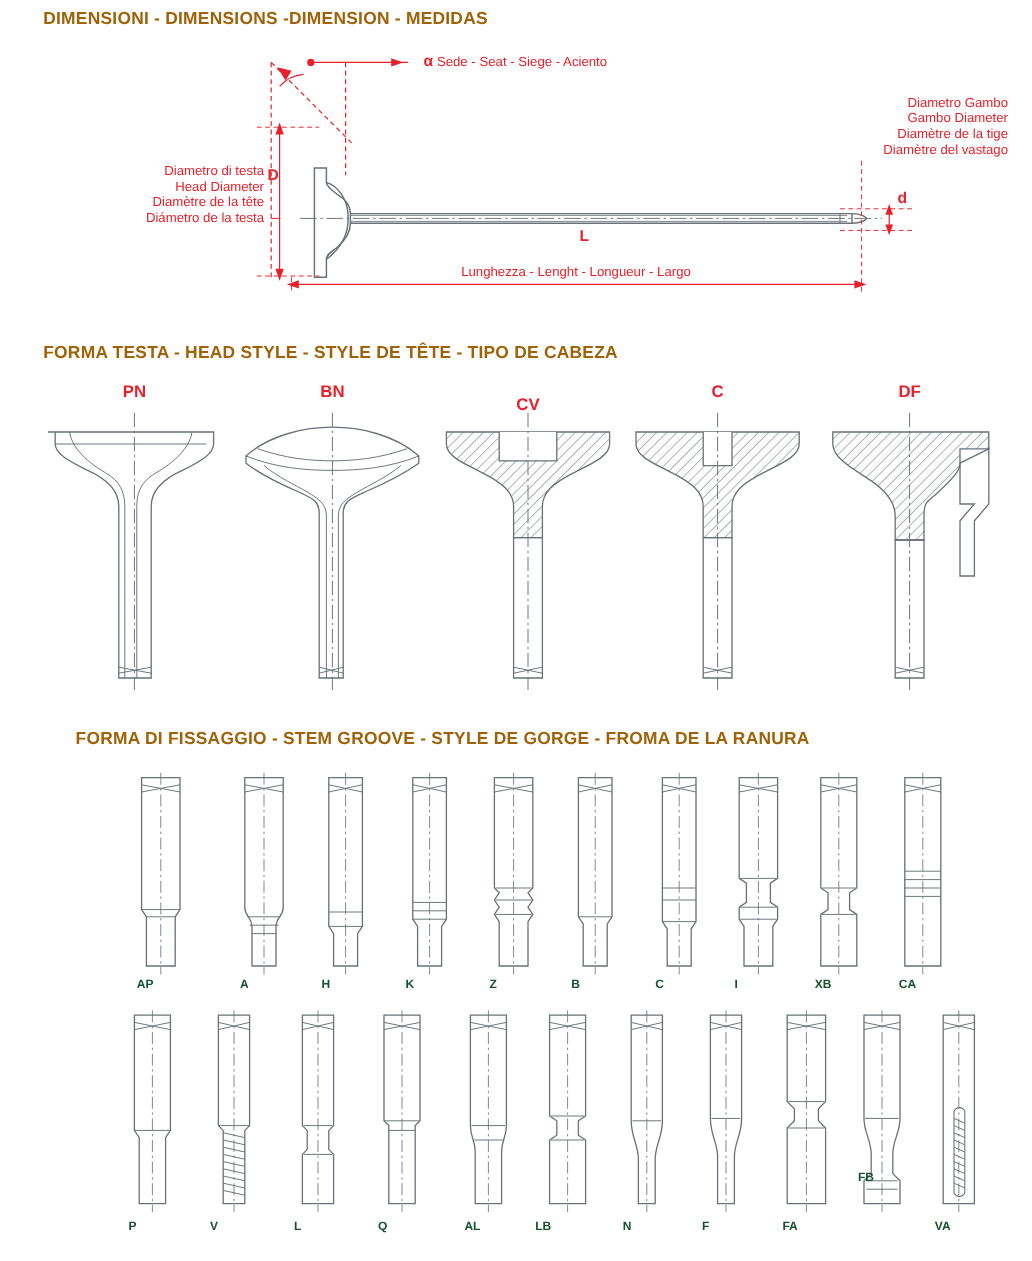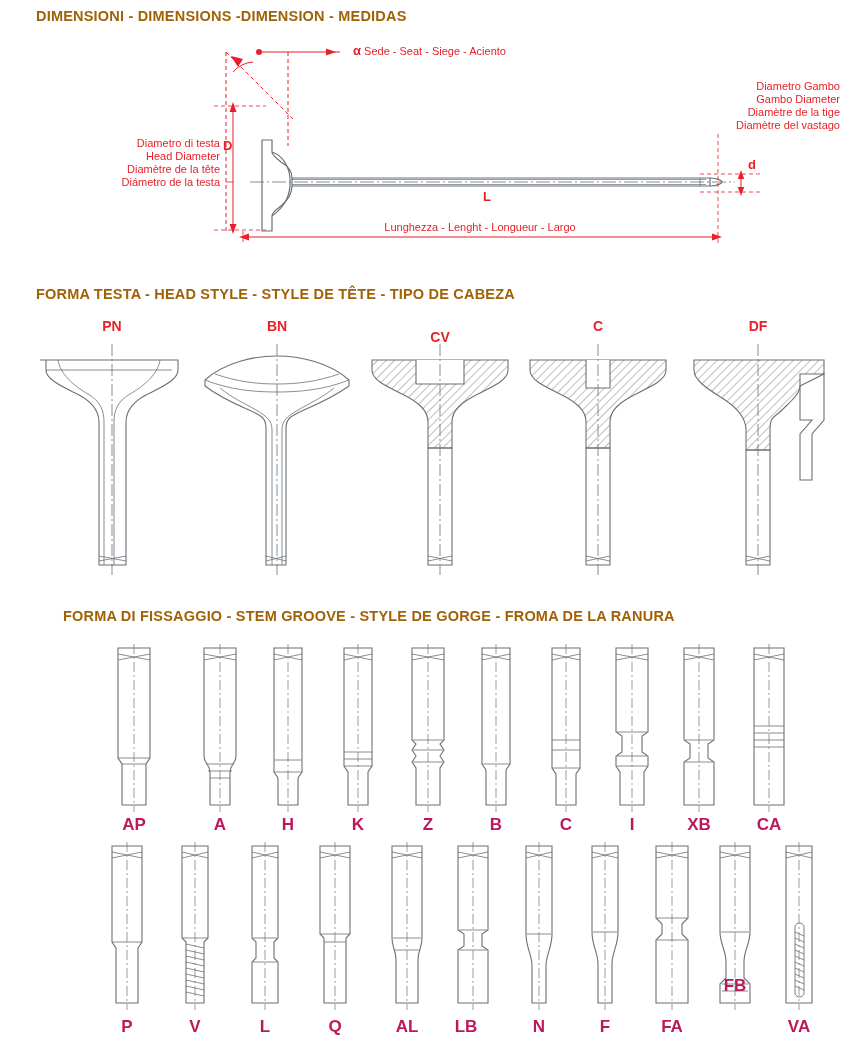--- a/index.html
+++ b/index.html
@@ -11,22 +11,22 @@
   #t1{left:36px;top:8px;}
   #t2{left:36px;top:286px;}
   #t3{left:36px;top:608px;margin-left:27px;}
   .lbl{position:absolute;font-size:11px;color:#e8202a;white-space:nowrap;line-height:13px;}
   .lbl.r{text-align:right;}
   .lbl.c{text-align:center;}
   .bold{font-weight:bold;}
   .big{font-size:13px;font-weight:bold;}
 
   .code{
-    position:absolute;font-size:17px;font-weight:bold;color:#be185d;
-    text-align:center;white-space:nowrap;
+    position:absolute;font-size:10px;font-weight:bold;color:#14532d;
+    white-space:nowrap;
   }
   .hcode{
     position:absolute;font-size:14px;font-weight:bold;color:#e8202a;
     text-align:center;white-space:nowrap;
   }
   svg{position:absolute;left:0;top:0;overflow:visible;}
 </style>
 </head>
 <body>
 

